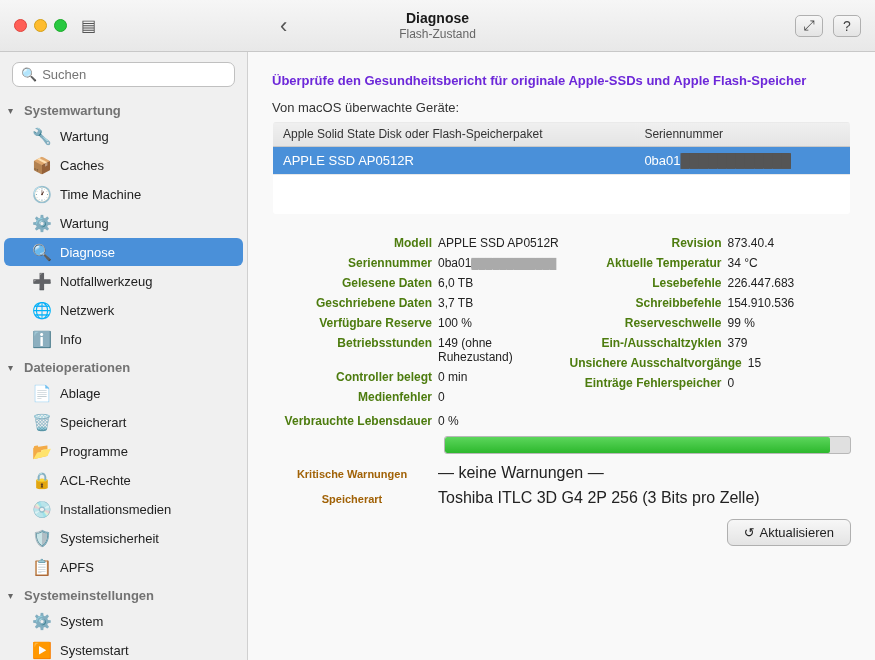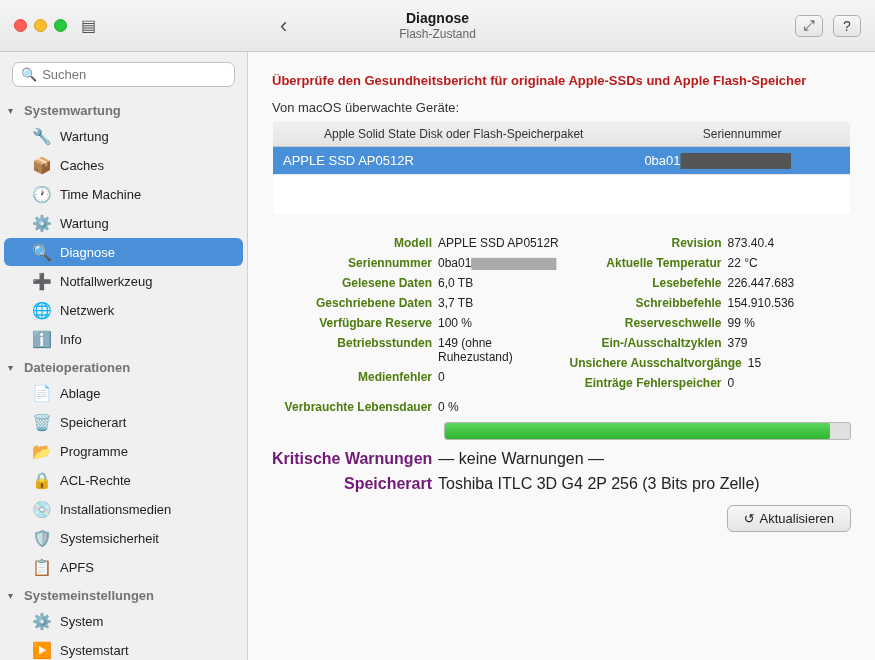--- a/index.html
+++ b/index.html
@@ -170,21 +170,21 @@
     
     .content {
       flex: 1;
       background: #f9f9f9;
       padding: 20px 24px;
       overflow-y: auto;
     }
     .section-title {
       font-size: 13px;
       font-weight: 700;
-      color: #b91c1c;
+      color: #6d28d9;
       margin-bottom: 10px;
       line-height: 1.4;
     }
     .devices-label {
       font-size: 13px;
       color: #333;
       margin-bottom: 6px;
     }
     
     .device-table {
@@ -192,21 +192,21 @@
       border-collapse: collapse;
       border: 1px solid #c8c8c8;
       border-radius: 4px;
       overflow: hidden;
       margin-bottom: 18px;
     }
     .device-table th {
       background: linear-gradient(to bottom, #f0f0f0, #e4e4e4);
       border-bottom: 1px solid #c8c8c8;
       padding: 5px 10px;
-      text-align: center;
+      text-align: left;
       font-size: 12px;
       font-weight: 500;
       color: #333;
     }
     .device-table td {
       padding: 6px 10px;
       font-size: 13px;
       border-bottom: 1px solid #e8e8e8;
       color: #222;
     }
@@ -249,24 +249,24 @@
       background: linear-gradient(to bottom, #5cd65c, #2db82d);
       border-radius: 2px;
     }
     .info-row {
       display: flex;
       align-items: baseline;
       padding: 2px 0;
       gap: 6px;
     }
     .info-label {
-      font-size: 16px;
+      font-size: 11px;
       font-weight: 600;
-      color: #701a75;
-      text-align: right;
+      color: #a16207;
+      text-align: center;
       min-width: 160px;
       flex-shrink: 0;
     }
     .info-value {
       font-size: 16px;
       color: #222;
     }
     
     .button-row {
       display: flex;
@@ -450,33 +450,37 @@
         </div>
         <div class="detail-row">
           <span class="detail-label">Verfügbare Reserve</span>
           <span class="detail-value">100 %</span>
         </div>
         <div class="detail-row">
           <span class="detail-label">Betriebsstunden</span>
           <span class="detail-value">149 (ohne Ruhezustand)</span>
         </div>
         <div class="detail-row">
+          <span class="detail-label">Controller belegt</span>
+          <span class="detail-value">0 min</span>
+        </div>
+        <div class="detail-row">
           <span class="detail-label">Medienfehler</span>
           <span class="detail-value">0</span>
         </div>
       </div>
 
       <div style="flex:1; min-width:0;">
         <div class="detail-row">
           <span class="detail-label" style="min-width:160px;">Revision</span>
           <span class="detail-value">873.40.4</span>
         </div>
         <div class="detail-row">
           <span class="detail-label" style="min-width:160px;">Aktuelle Temperatur</span>
-          <span class="detail-value">22 °C</span>
+          <span class="detail-value">34 °C</span>
         </div>
         <div class="detail-row">
           <span class="detail-label" style="min-width:160px;">Lesebefehle</span>
           <span class="detail-value">226.447.683</span>
         </div>
         <div class="detail-row">
           <span class="detail-label" style="min-width:160px;">Schreibbefehle</span>
           <span class="detail-value">154.910.536</span>
         </div>
         <div class="detail-row">

